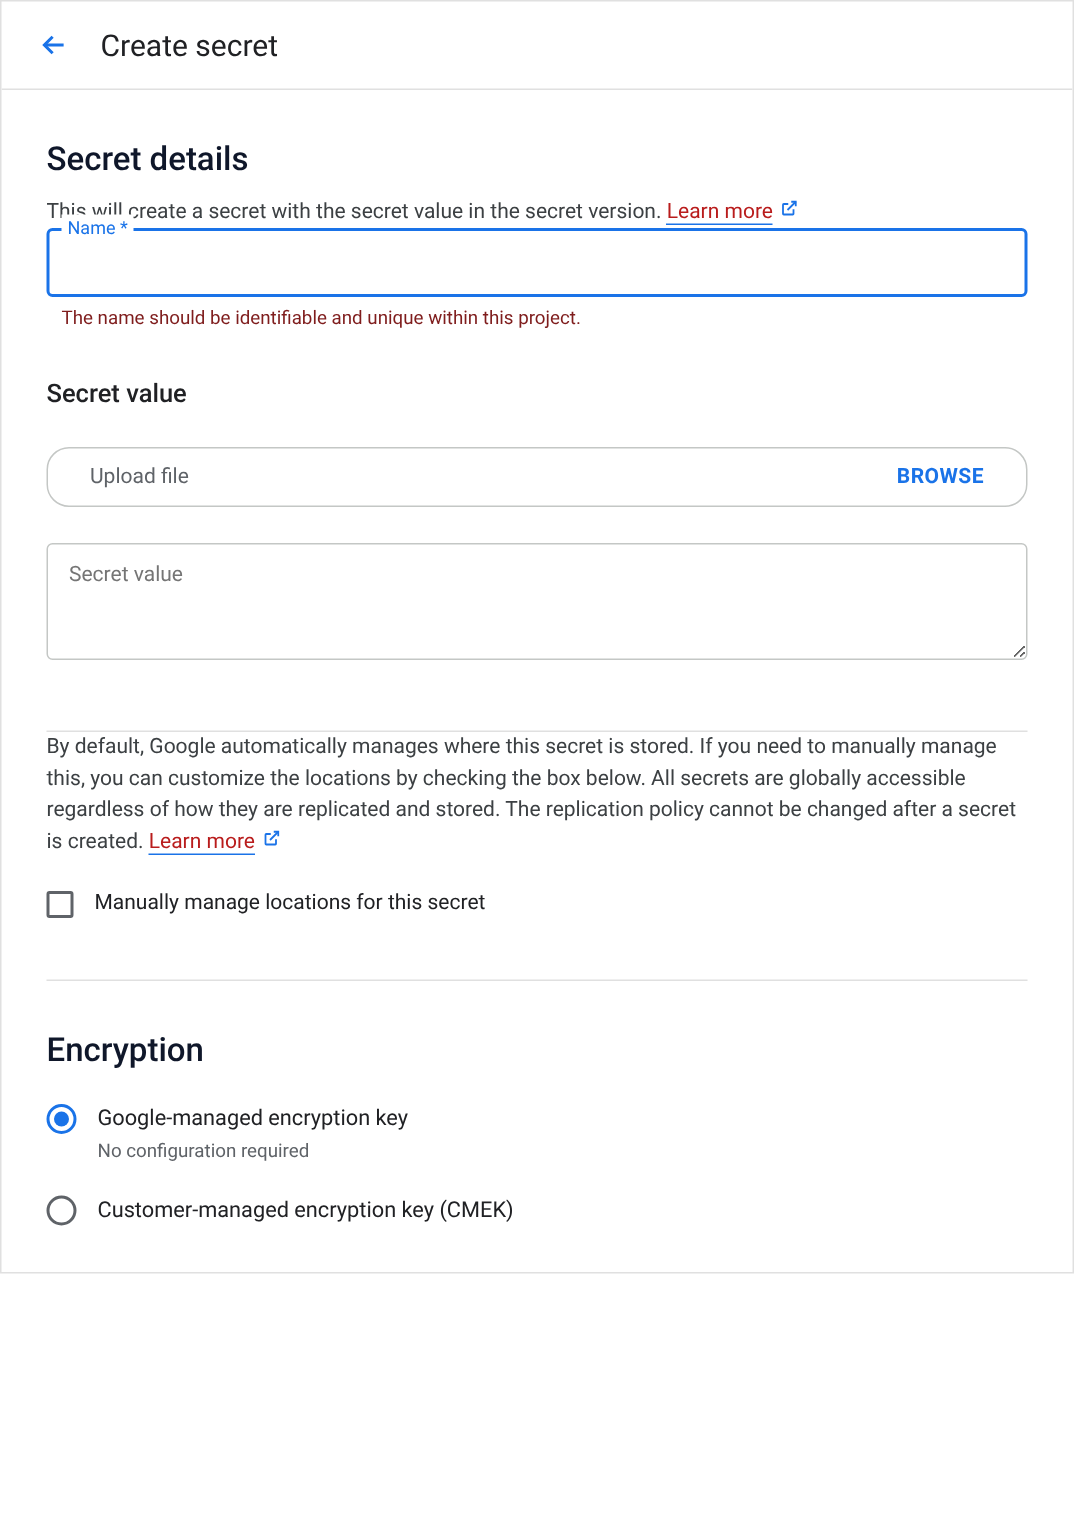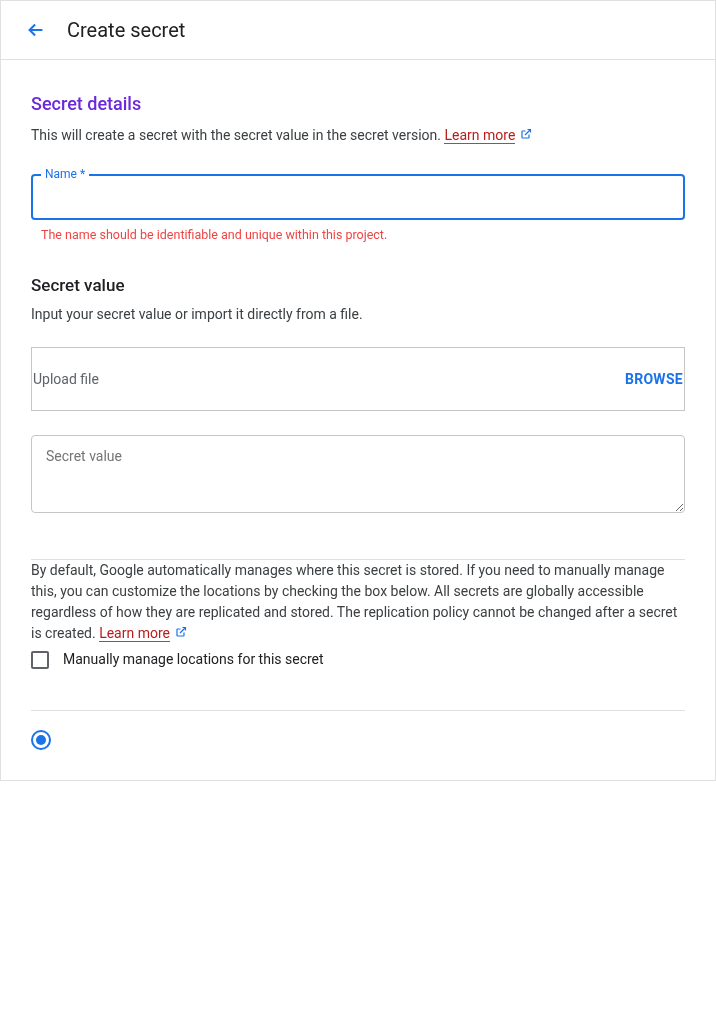--- a/index.html
+++ b/index.html
@@ -28,35 +28,34 @@
   }
   .header-title {
     font-size: 20px;
     font-weight: 400;
     color:#202124;
   }
   .content {
     padding: 0 30px 30px 30px;
   }
   .section-title {
-    font-size: 18px;
+    font-size: 22px;
     font-weight: 500;
     margin: 30px 0 8px 0;
-    color:#6d28d9;
+    color:#0f172a;
   }
   .section-desc {
     font-size: 14px;
     color:#3c4043;
   }
   a.link { color:#b91c1c; text-decoration:none; border-bottom:1px solid #1a73e8; cursor:pointer; }
   .ext-icon { color:#1a73e8; font-size:12px; position:relative; top:0px; margin-left:2px;}
   
   .name-field {
     position:relative;
-    margin-top: 28px;
   }
   .name-input {
     width:100%;
     height: 46px;
     border: 2px solid #1a73e8;
     border-radius: 4px;
     padding: 0 14px;
     font-size: 14px;
     outline:none;
   }
@@ -64,38 +63,38 @@
     position:absolute;
     top:-9px;
     left:10px;
     background:#fff;
     padding: 0 4px;
     font-size: 12px;
     color:#1a73e8;
   }
   .helper {
     font-size: 12.5px;
-    color:#ef4444;
+    color:#7f1d1d;
     margin-top:6px;
     padding-left: 10px;
   }
   .sub-title {
     font-size: 17px;
     font-weight: 500;
     margin-top: 28px;
     margin-bottom: 6px;
     color:#202124;
   }
   .upload-row {
     display:flex;
     align-items:center;
     border:1px solid #c4c7c5;
-    border-radius:0;
-    height:64px;
-    padding:0 1px;
+    border-radius:15px;
+    height:40px;
+    padding:0 28px;
     margin-top:22px;
     justify-content:space-between;
   }
   .upload-label { color:#5f6368; }
   .browse-btn { color:#1a73e8; font-weight:700; cursor:pointer; letter-spacing:0.3px; }
   .secret-area {
     margin-top:24px;
     width:100%;
     border:1px solid #c4c7c5;
     border-radius:4px;
@@ -108,21 +107,21 @@
     outline:none;
   }
   hr.divider {
     border:none;
     border-top:1px solid #e0e0e0;
     margin: 40px 0 0 0;
   }
   .checkbox-row {
     display:flex;
     align-items:center;
-    margin-top:5px;
+    margin-top:20px;
     gap:14px;
   }
   .checkbox {
     width:18px; height:18px;
     border:2px solid #5f6368;
     border-radius:2px;
     cursor:pointer;
     flex-shrink:0;
   }
   .radio-row {
@@ -184,21 +183,20 @@
   </div>
 
   <div class="name-field">
     <span class="name-label">Name *</span>
     <input class="name-input" value="" style="">
   </div>
   <div class="helper">The name should be identifiable and unique within this project.</div>
 
   
   <div class="sub-title">Secret value</div>
-  <div class="section-desc">Input your secret value or import it directly from a file.</div>
 
   <div class="upload-row">
     <span class="upload-label">Upload file</span>
     <span class="browse-btn">BROWSE</span>
   </div>
 
   <textarea class="secret-area" placeholder="Secret value" style=""></textarea>
 
   <hr class="divider">
 
@@ -214,19 +212,31 @@
   </div>
 
   <div class="checkbox-row">
     <div class="checkbox"></div>
     <div>Manually manage locations for this secret</div>
   </div>
 
   <hr class="divider">
 
   
+  <div class="section-title">Encryption</div>
 
   <div class="radio-row">
     <div class="radio selected"></div>
-  </div>
-
+    <div>
+      <div class="radio-label">Google-managed encryption key</div>
+      <div class="radio-sub">No configuration required</div>
+    </div>
+  </div>
+
+  <div class="radio-row">
+    <div class="radio"></div>
+    <div>
+      <div class="radio-label">Customer-managed encryption key (CMEK)</div>
+
+    </div>
+  </div>
 
 </div>
 
 </body></html>

